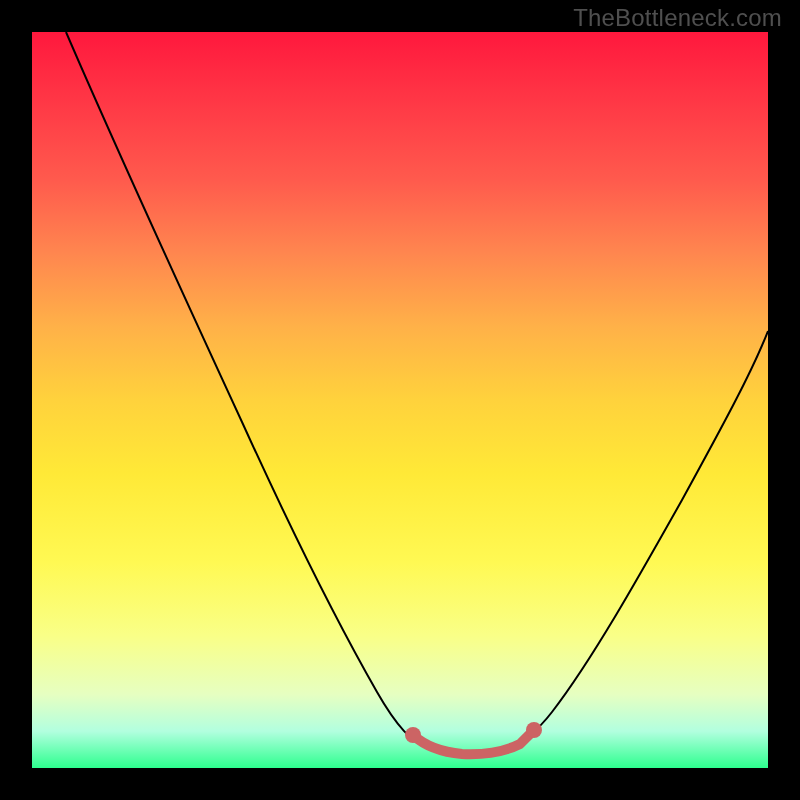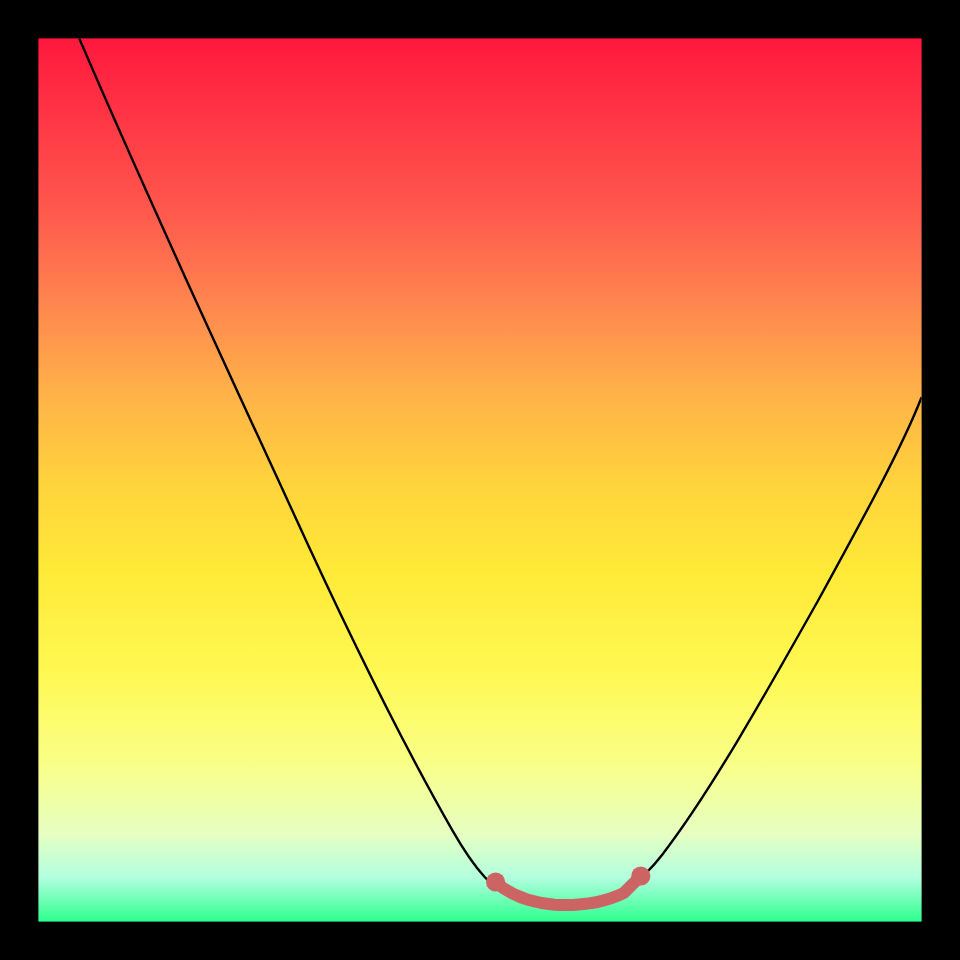--- a/index.html
+++ b/index.html
@@ -81,13 +81,14 @@
                C 690 395, 720 340, 736 299"></path>
       <path fill="none" stroke="#cc6464" stroke-width="10" stroke-linecap="round" d="M 381 703
                C 393 714, 408 720, 430 722
                C 452 723, 472 720, 488 712
                L 502 698"></path>
       <circle cx="381" cy="703" r="8" fill="#cc6464"></circle>
       <circle cx="502" cy="698" r="8" fill="#cc6464"></circle>
     </svg>
   </div>
 
+  <div class="watermark" style="top:4px;right:18px;">TheBottleneck.com</div>
 </div>
 
 </body></html>

